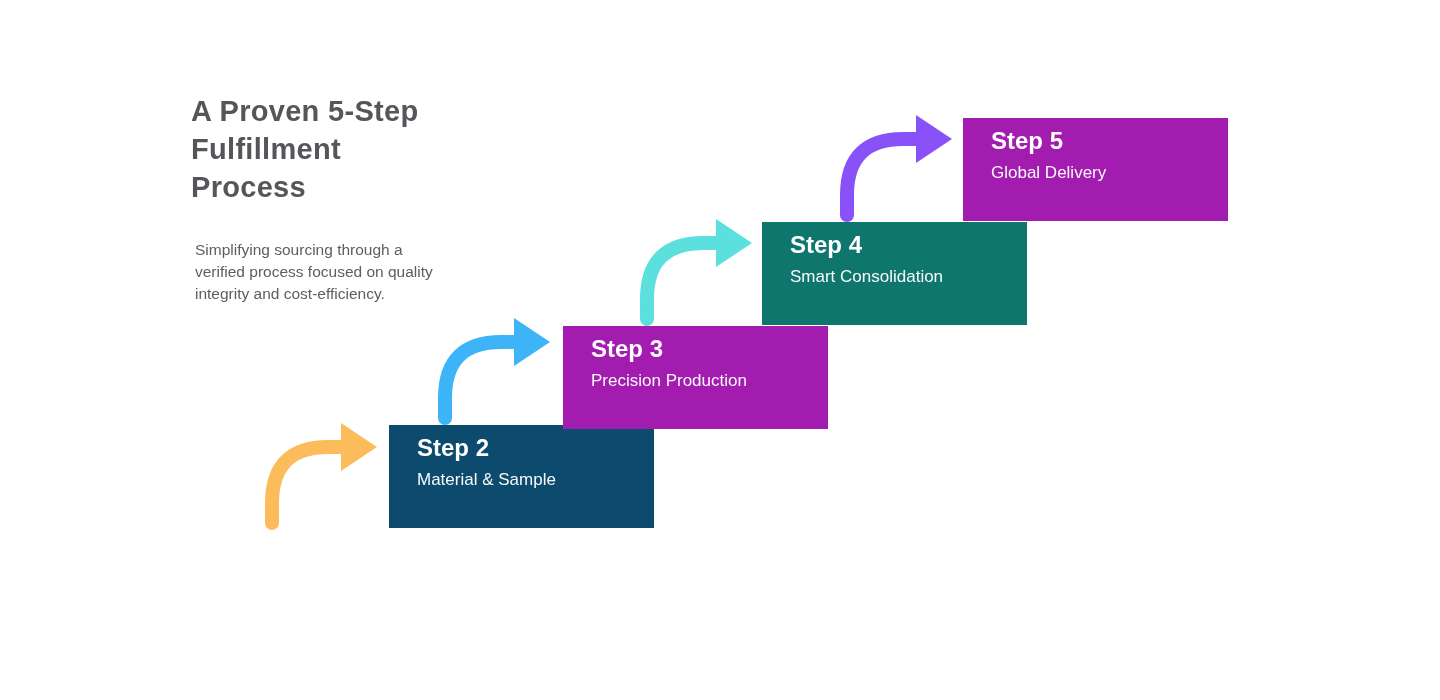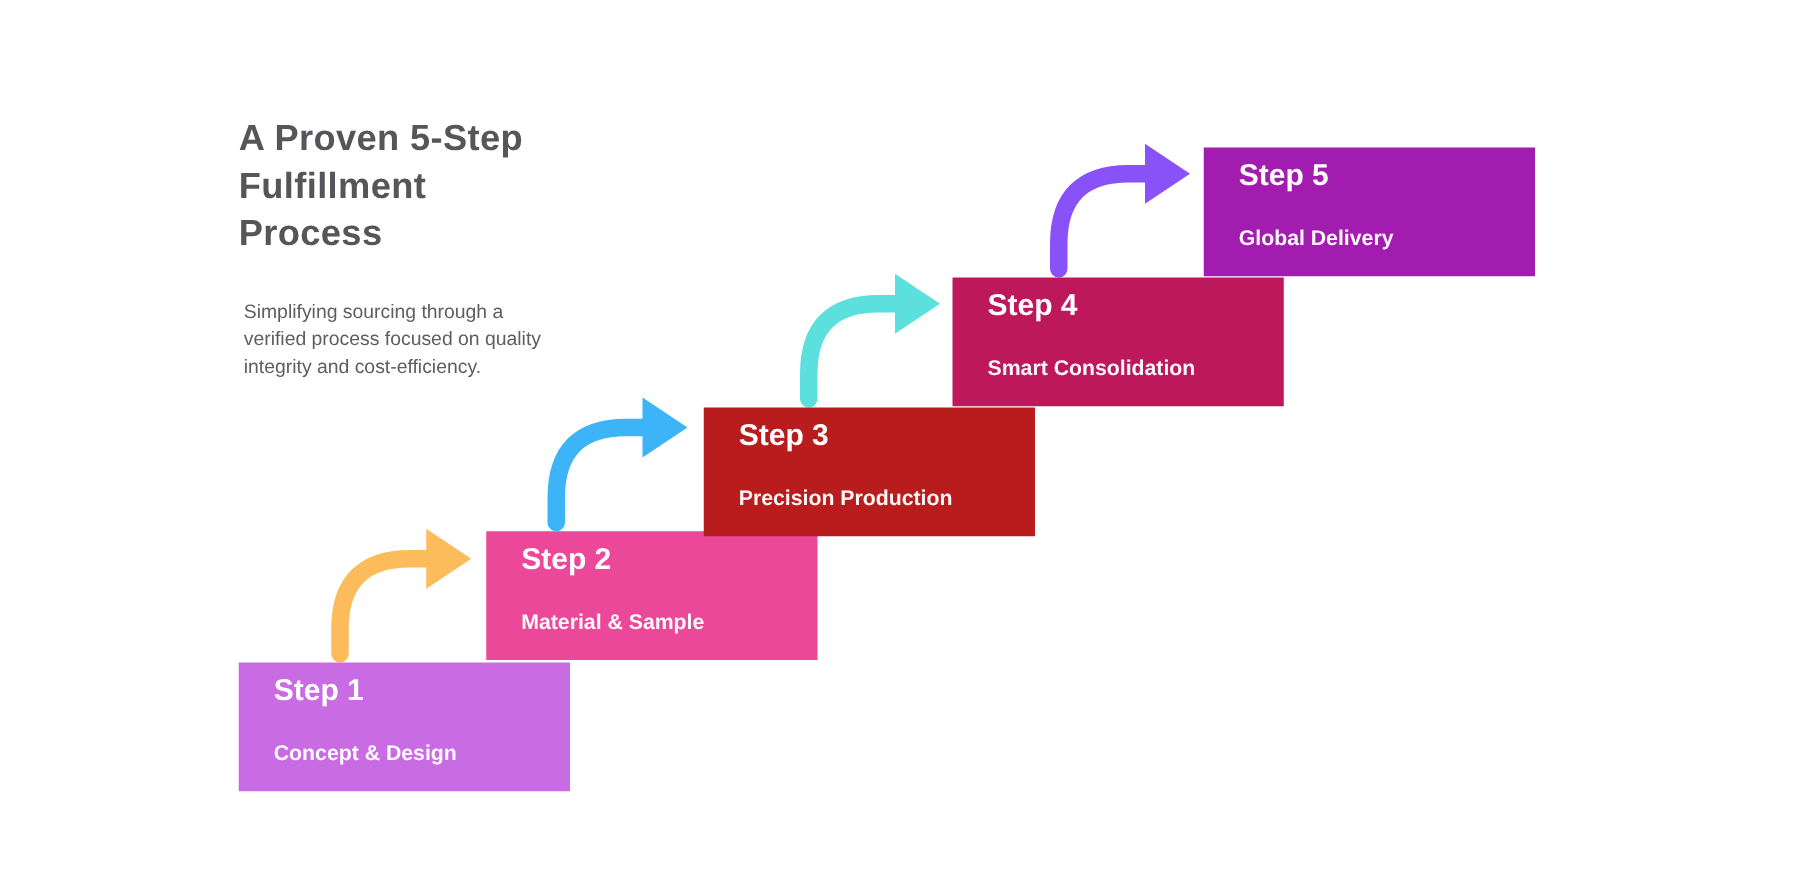--- a/index.html
+++ b/index.html
@@ -51,22 +51,22 @@
     z-index: 2;
   }
   .step-label {
     font-size: 24px;
     line-height: 30px;
     font-weight: 700;
   }
   .step-desc {
     font-size: 17px;
     line-height: 22px;
-    margin-top: 24px;
-    font-weight: 700;
+    margin-top: 6px;
+    font-weight: 400;
     color: rgba(255,255,255,0.97);
   }
   .step-1 { left: 191px; top: 530px; }
   .step-2 { left: 389px; top: 425px; }
   .step-3 { left: 563px; top: 326px; }
   .step-4 { left: 762px; top: 222px; }
   .step-5 { left: 963px; top: 118px; }
   .arrow {
     position: absolute;
     width: 115px;
@@ -102,33 +102,29 @@
   </svg>
   <svg class="arrow arrow-3" viewBox="0 0 115 115" xmlns="http://www.w3.org/2000/svg" style="color: rgb(91, 224, 222);">
     <path d="M9 104 L9 84 Q9 28 65 28 L80 28" fill="none" stroke="currentColor" stroke-width="14" stroke-linecap="round"></path>
     <polygon points="78,4 114,28 78,52" fill="currentColor"></polygon>
   </svg>
   <svg class="arrow arrow-4" viewBox="0 0 115 115" xmlns="http://www.w3.org/2000/svg" style="color: rgb(137, 81, 248);">
     <path d="M9 104 L9 84 Q9 28 65 28 L80 28" fill="none" stroke="currentColor" stroke-width="14" stroke-linecap="round"></path>
     <polygon points="78,4 114,28 78,52" fill="currentColor"></polygon>
   </svg>
 
-  <div class="step-box step-1" style="background: rgb(201, 108, 227);">
-    <div class="step-label">Step 1</div>
-    <div class="step-desc">Concept &amp; Design</div>
-  </div>
-  <div class="step-box step-2" style="background: #ec4899;">
+  <div class="step-box step-2" style="background: #0c4a6e;">
     <div class="step-label">Step 2</div>
     <div class="step-desc">Material &amp; Sample</div>
   </div>
-  <div class="step-box step-3" style="background: #b91c1c;">
+  <div class="step-box step-3" style="background: #a21caf;">
     <div class="step-label">Step 3</div>
     <div class="step-desc">Precision Production</div>
   </div>
-  <div class="step-box step-4" style="background: #be185d;">
+  <div class="step-box step-4" style="background: #0f766e;">
     <div class="step-label">Step 4</div>
     <div class="step-desc">Smart Consolidation</div>
   </div>
   <div class="step-box step-5" style="background: #a21caf;">
     <div class="step-label">Step 5</div>
     <div class="step-desc">Global Delivery</div>
   </div>
 
 </div>
 

